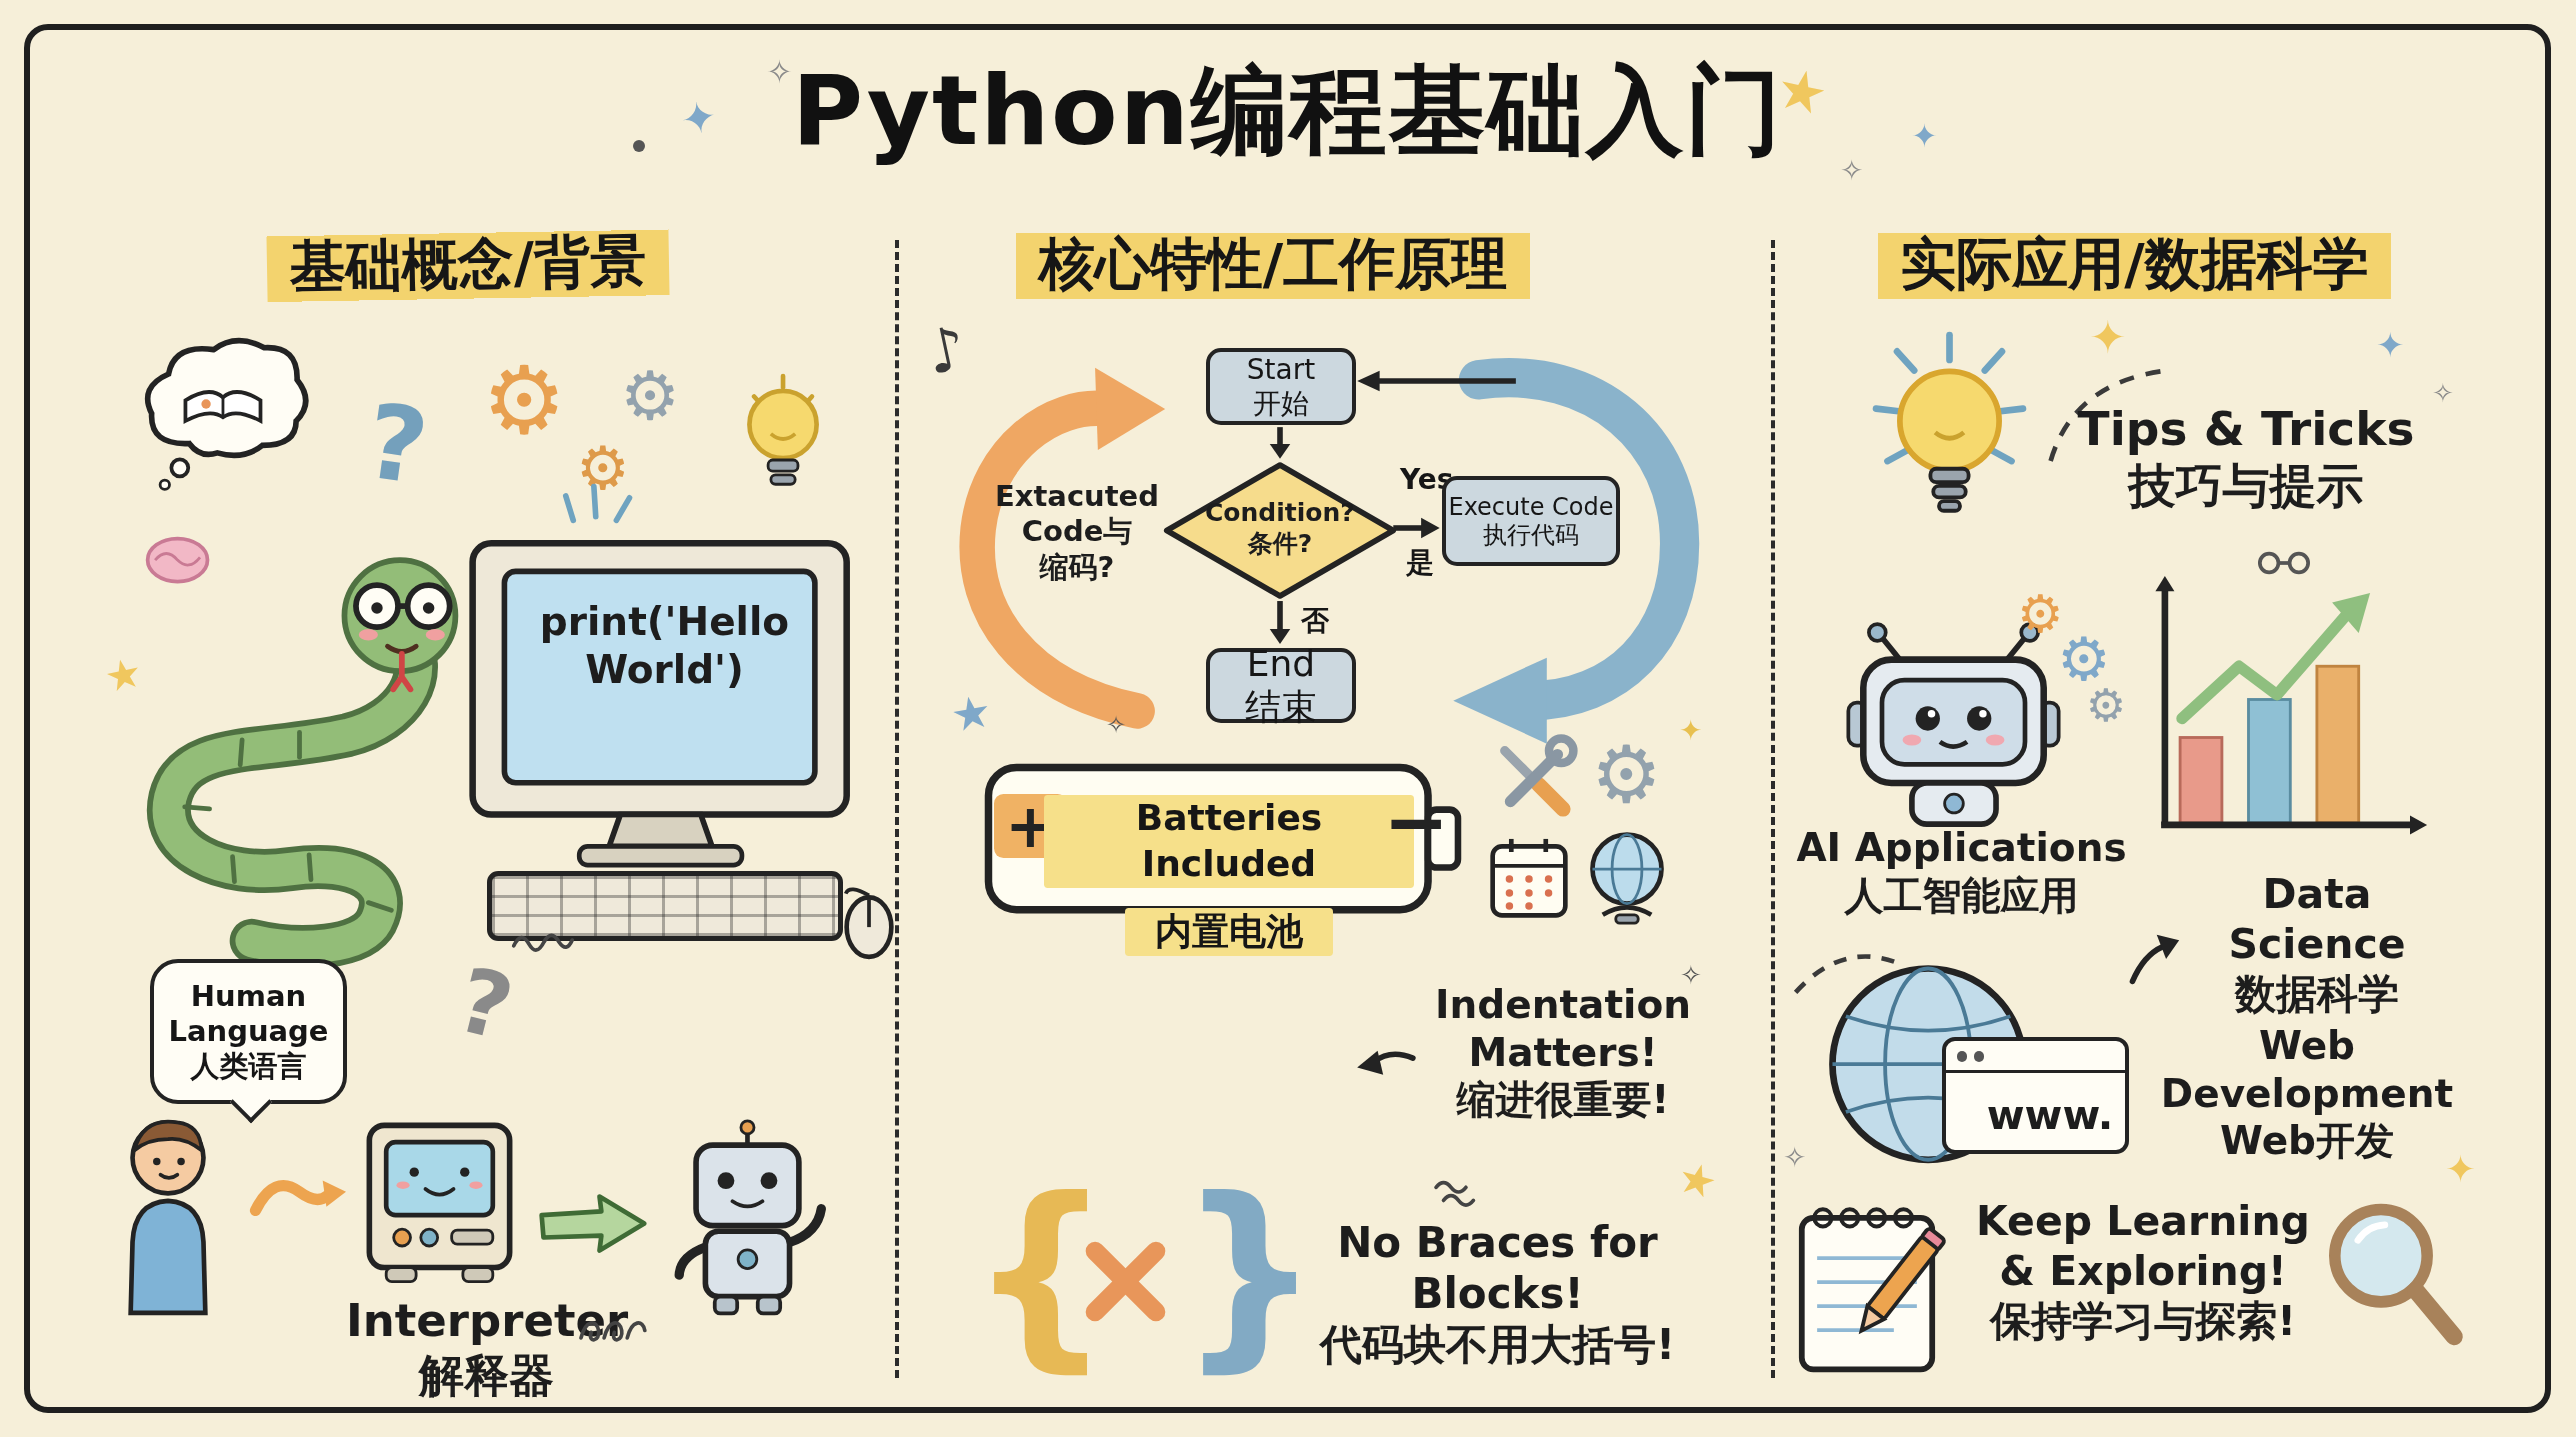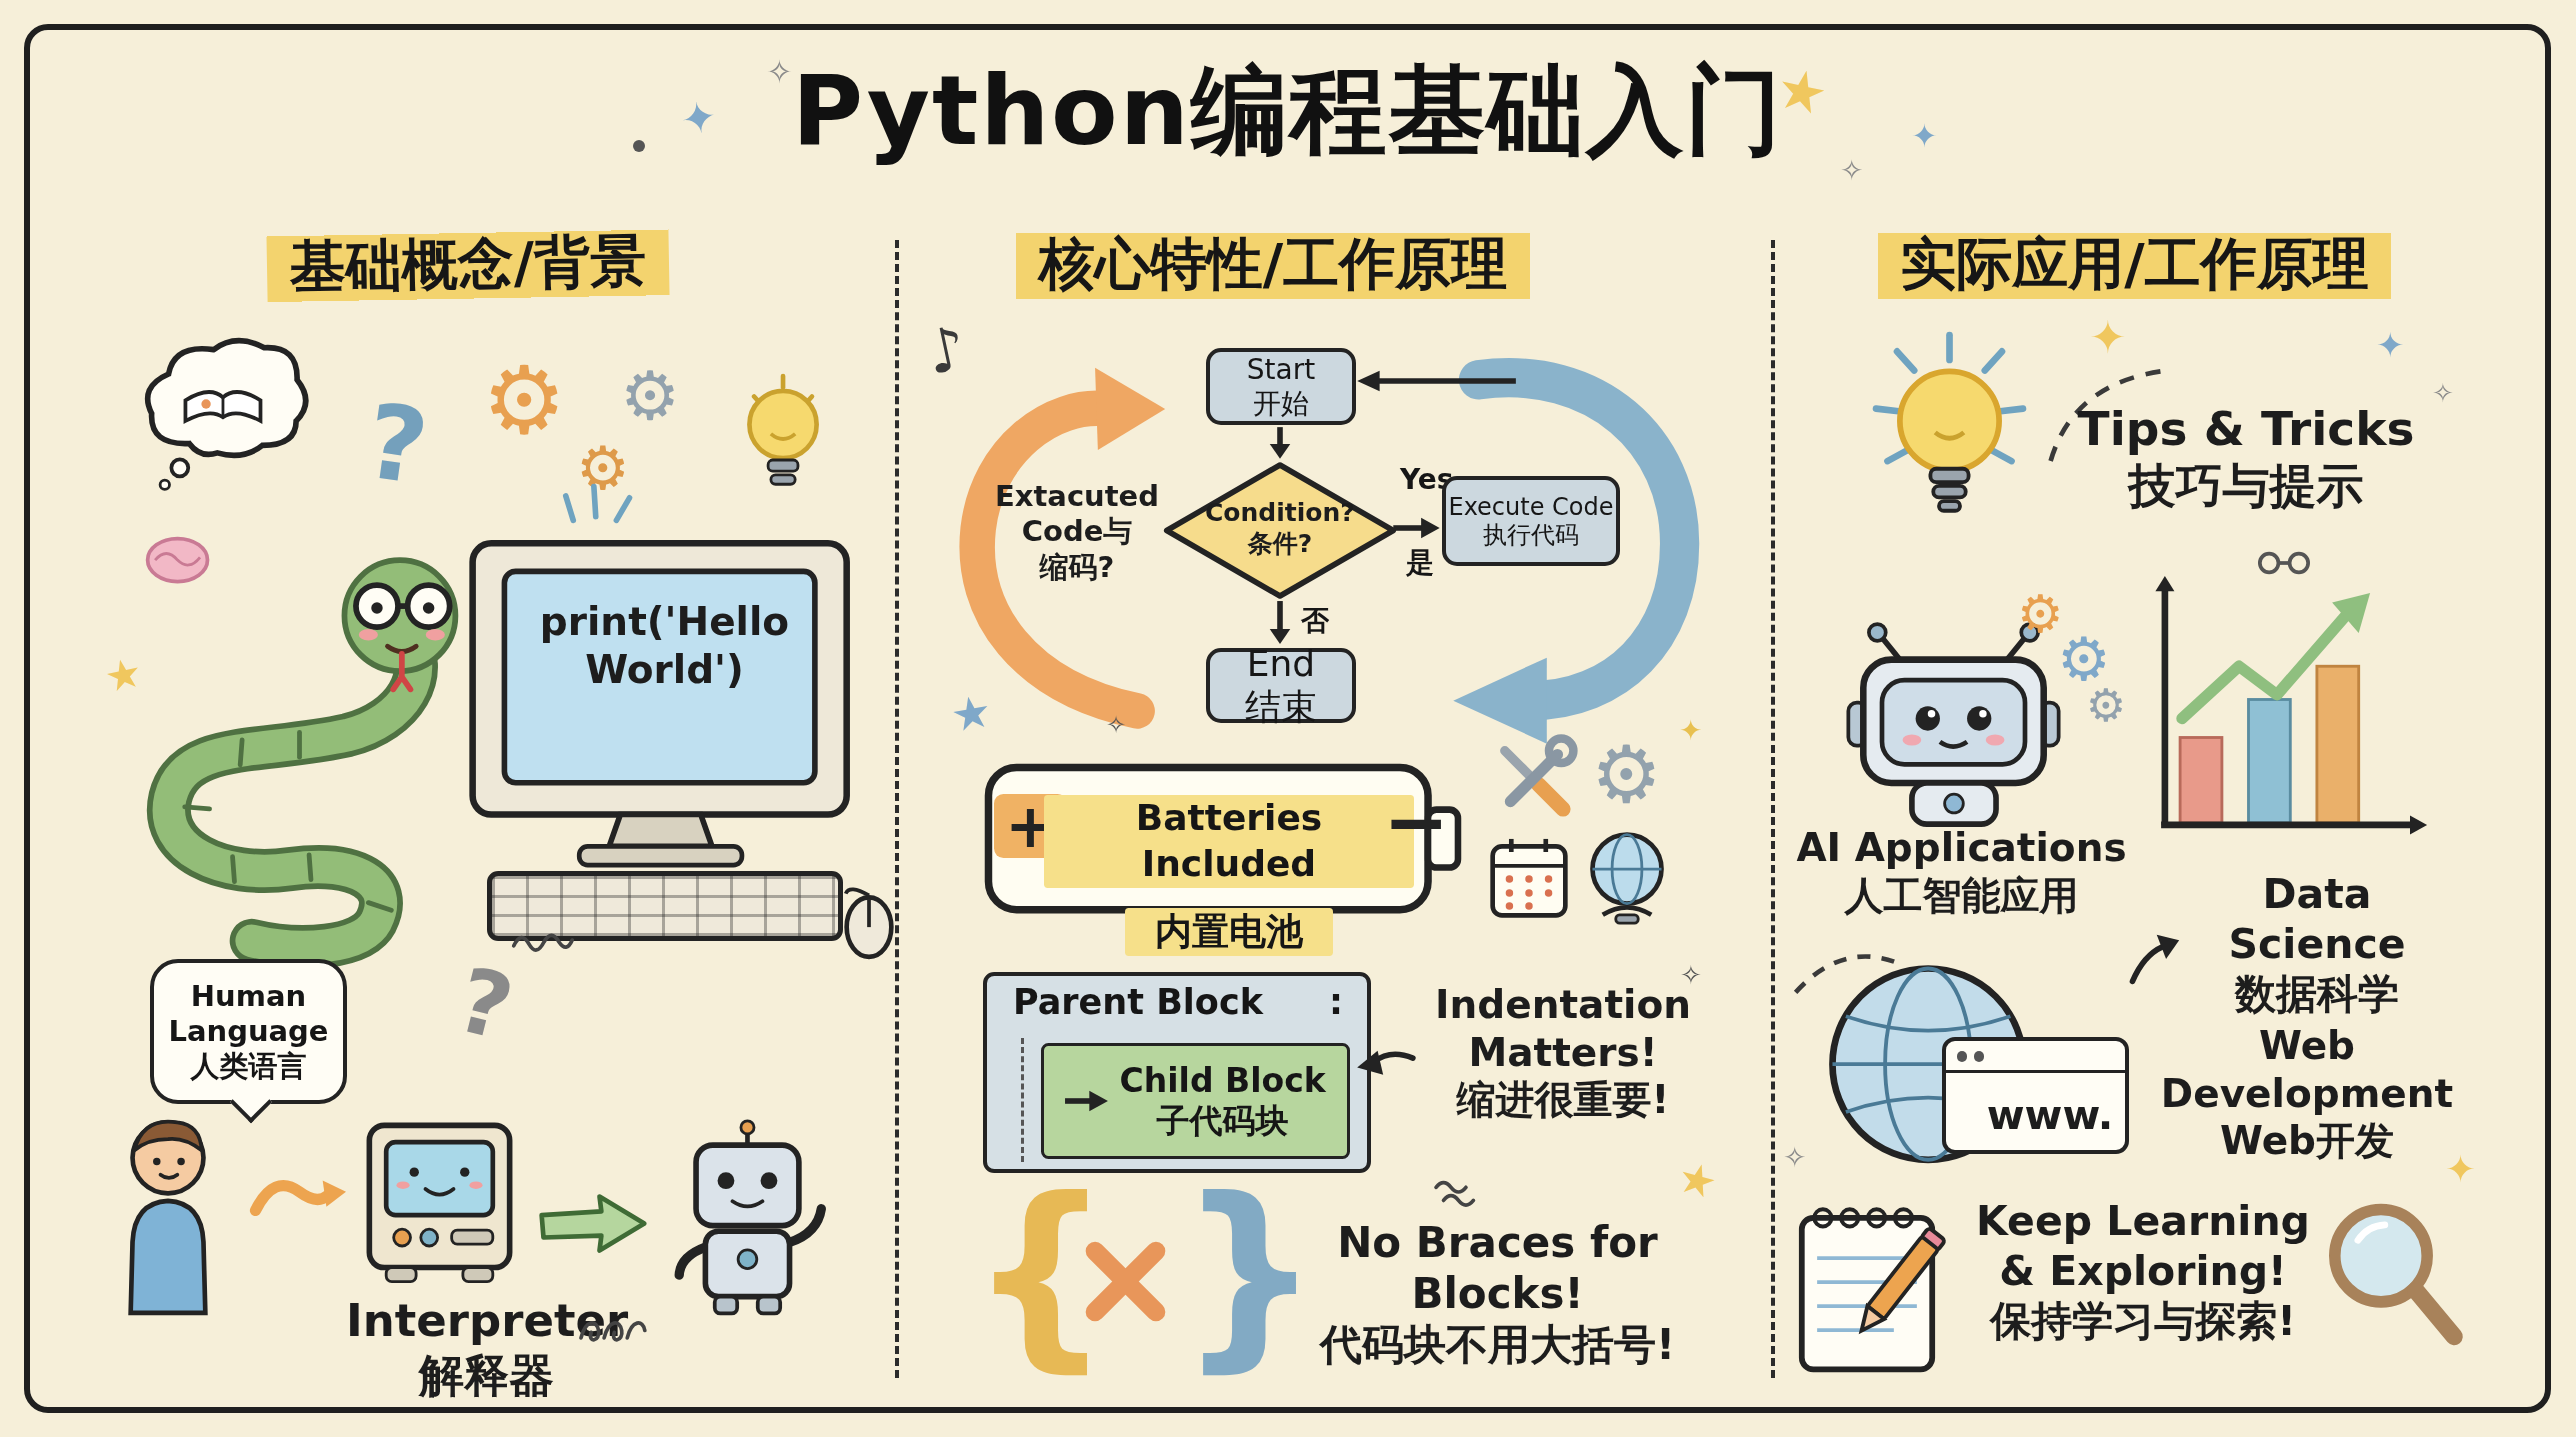--- a/index.html
+++ b/index.html
@@ -291,33 +291,20 @@
       </g>
     </svg>
     <svg style="left:1584px;top:829px" width="86" height="97" viewBox="0 0 92 104">
       <circle cx="46" cy="43" r="37" fill="#bcdcec" stroke="#232323" stroke-width="5"></circle>
       <ellipse cx="46" cy="43" rx="16" ry="37" fill="none" stroke="#4a7a96" stroke-width="3"></ellipse>
       <line x1="9" y1="43" x2="83" y2="43" stroke="#4a7a96" stroke-width="3"></line>
       <path d="M20 92 Q 46 76 72 92" fill="none" stroke="#232323" stroke-width="5"></path>
       <rect x="34" y="92" width="24" height="9" rx="4" fill="#9aa4ad" stroke="#232323" stroke-width="3"></rect>
     </svg>
 
-    <div class="parent-block" style="left:983px;top:972px;width:388px;height:201px">
-      <span class="glyph" style="left:26px;top:9.4px;font-size:35px;color:#161616">Parent Block</span>
-      <span class="glyph" style="right:24px;top:9.4px;font-size:35px;color:#161616">:</span>
-      <div class="abs" style="left:34px;top:62px;height:124px;width:0;border-left:3.7px dashed #555"></div>
-      <div class="child-block" style="left:54px;top:67px;width:309px;height:116px;font-size:33px">
-        <svg style="position:static" width="43" height="28" viewBox="0 0 46 30">
-          <line x1="0" y1="15" x2="28" y2="15" stroke="#232323" stroke-width="6"></line>
-          <polygon points="26,4 46,15 26,26" fill="#232323"></polygon>
-        </svg>
-        <span style="white-space:pre-line">Child Block
-子代码块</span>
-      </div>
-    </div>
     <svg style="left:1355px;top:1047px" width="61" height="39" viewBox="0 0 65 42">
       <path d="M62 12 Q 38 2 20 16" fill="none" stroke="#232323" stroke-width="6" stroke-linecap="round"></path>
       <polygon points="24,4 2,22 30,30" fill="#232323"></polygon>
     </svg>
     <div class="txt" style="left:1399px;top:981px;width:328px;font-size:39px">Indentation
 Matters!
 缩进很重要!</div>
     <span class="glyph" style="left:1680px;top:962px;font-size:26px;color:#555">✧</span>
     <span class="glyph" style="left:1678px;top:1159px;font-size:43px;color:#f0c75e;transform:rotate(15deg)">★</span>
 
@@ -329,21 +316,21 @@
     <span class="glyph" style="left:1178px;top:1172px;font-size:201px;color:#82aac4">}</span>
     <svg style="left:1432px;top:1178px" width="66" height="28" viewBox="0 0 70 30">
       <path d="M4 10 Q 12 0 20 10 Q 28 20 36 10 M12 24 Q 20 14 28 24 Q 36 34 44 24" fill="none" stroke="#444" stroke-width="4" stroke-linecap="round"></path>
     </svg>
     <div class="txt" style="left:1254px;top:1217px;width:487px;font-size:42px">No Braces for Blocks!
 代码块不用大括号!</div>
   </div>
 
   <div class="layer">
     <div class="header" style="left:1835px;top:225px;width:599px">
-      <span class="hl">实际应用/工作原理</span>
+      <span class="hl">实际应用/数据科学</span>
     </div>
 
     <svg style="left:1858px;top:318px" width="183" height="229" viewBox="0 0 190 240">
       <g stroke="#6fa3c0" stroke-width="7" stroke-linecap="round">
         <line x1="95" y1="18" x2="95" y2="44"></line>
           <line x1="40" y1="35" x2="58" y2="55"></line>
           <line x1="150" y1="35" x2="132" y2="55"></line>
         <line x1="18" y1="95" x2="44" y2="98"></line>
           <line x1="172" y1="95" x2="146" y2="98"></line>
         <line x1="30" y1="150" x2="52" y2="138"></line>

